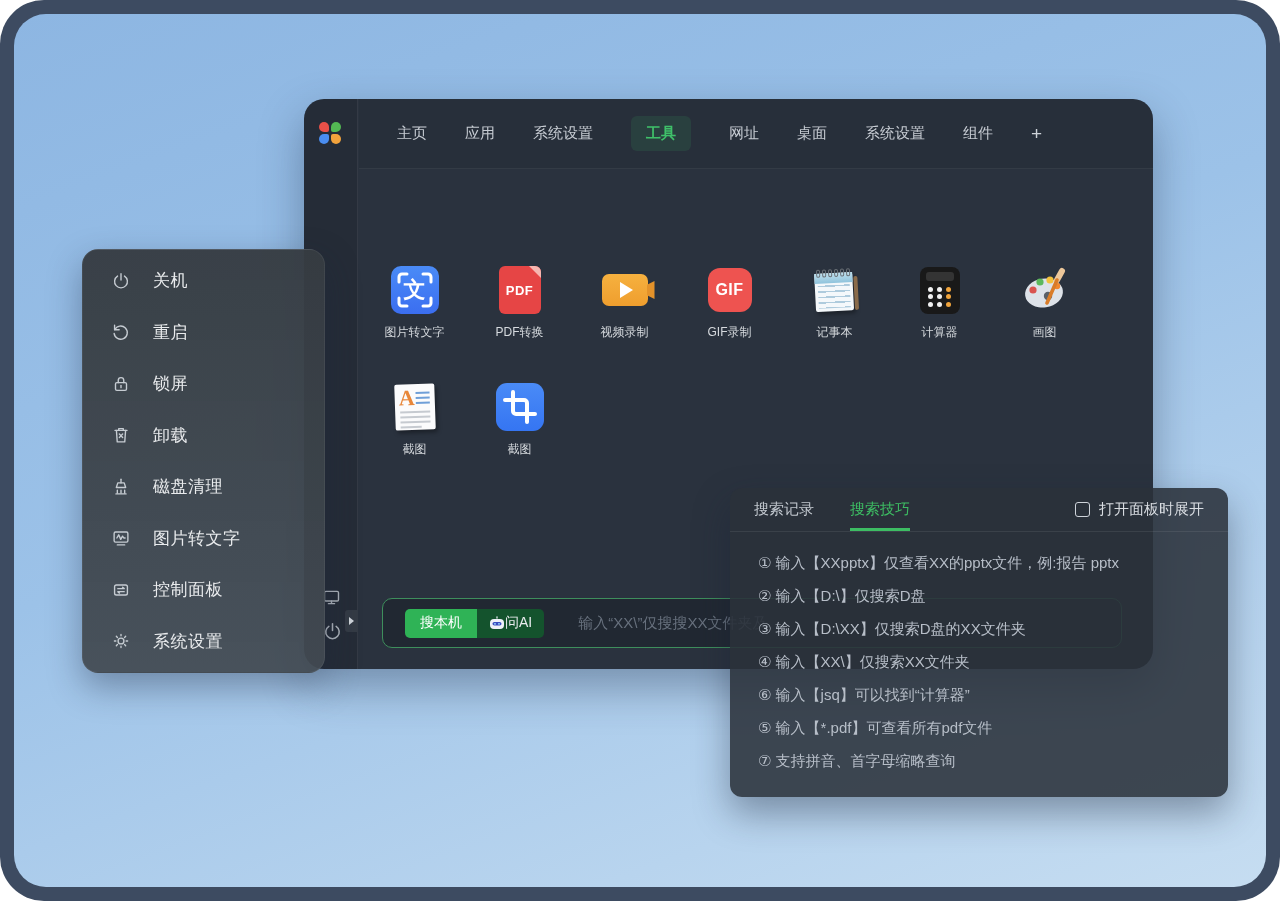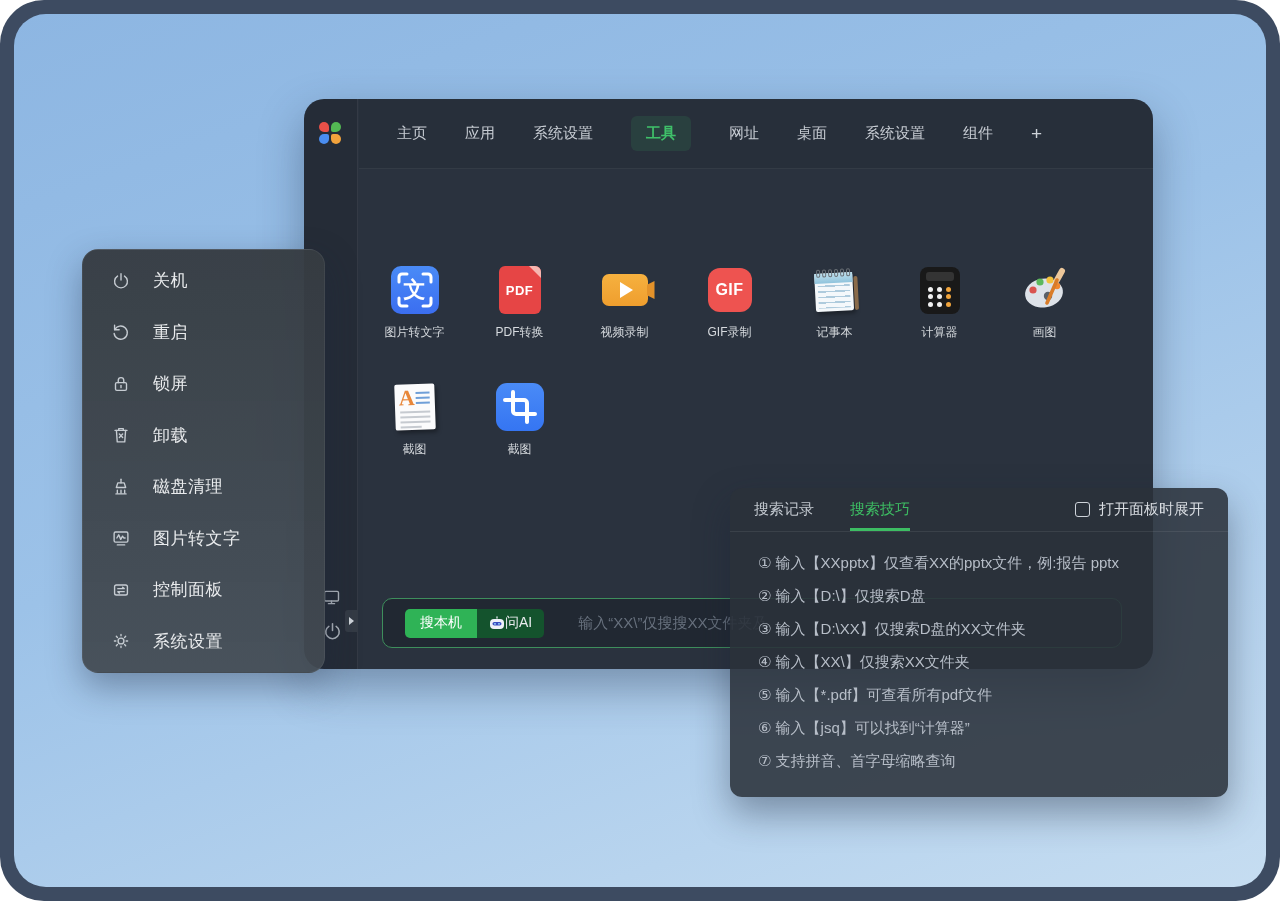--- a/index.html
+++ b/index.html
@@ -404,18 +404,18 @@
       <div class="tips-check">
         <span class="cbox"></span>
         <span class="t">打开面板时展开</span>
       </div>
     </div>
     <div class="tips-body">
       <div class="tip">① 输入【XXpptx】仅查看XX的pptx文件，例:报告 pptx</div>
       <div class="tip">② 输入【D:\】仅搜索D盘</div>
       <div class="tip">③ 输入【D:\XX】仅搜索D盘的XX文件夹</div>
       <div class="tip">④ 输入【XX\】仅搜索XX文件夹</div>
+      <div class="tip">⑥ 输入【jsq】可以找到“计算器”</div>
       <div class="tip">⑤ 输入【*.pdf】可查看所有pdf文件</div>
-      <div class="tip">⑥ 输入【jsq】可以找到“计算器”</div>
       <div class="tip">⑦ 支持拼音、首字母缩略查询</div>
     </div>
   </div>
 </div>
 
 </body></html>

